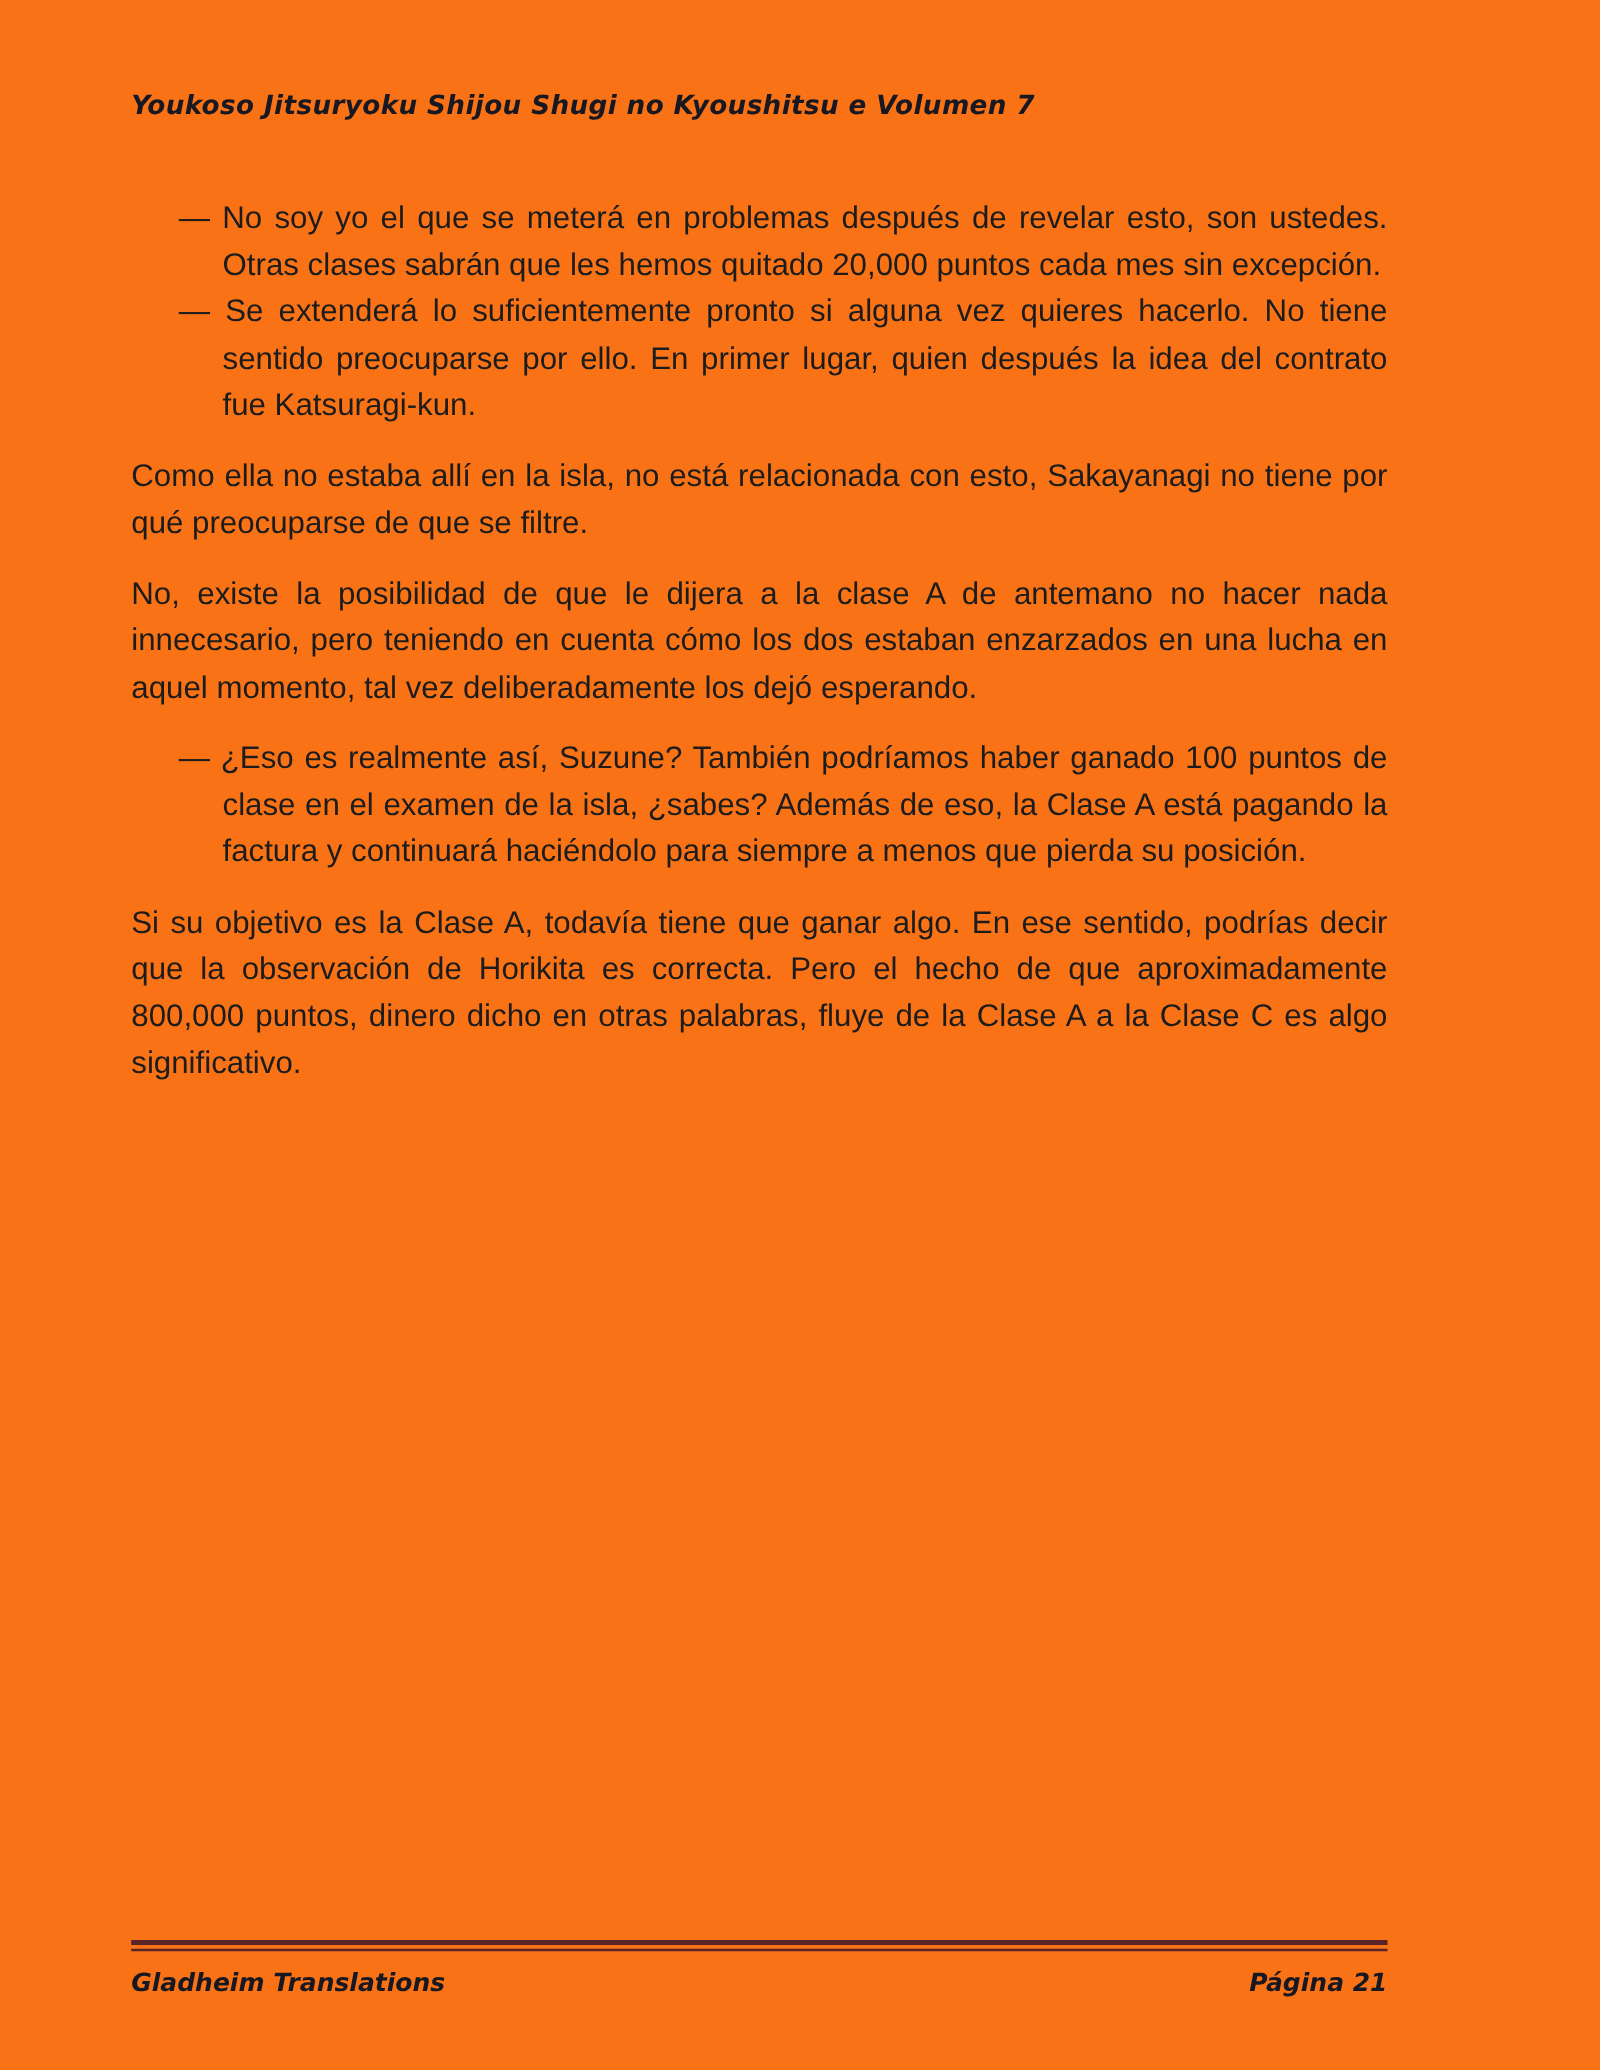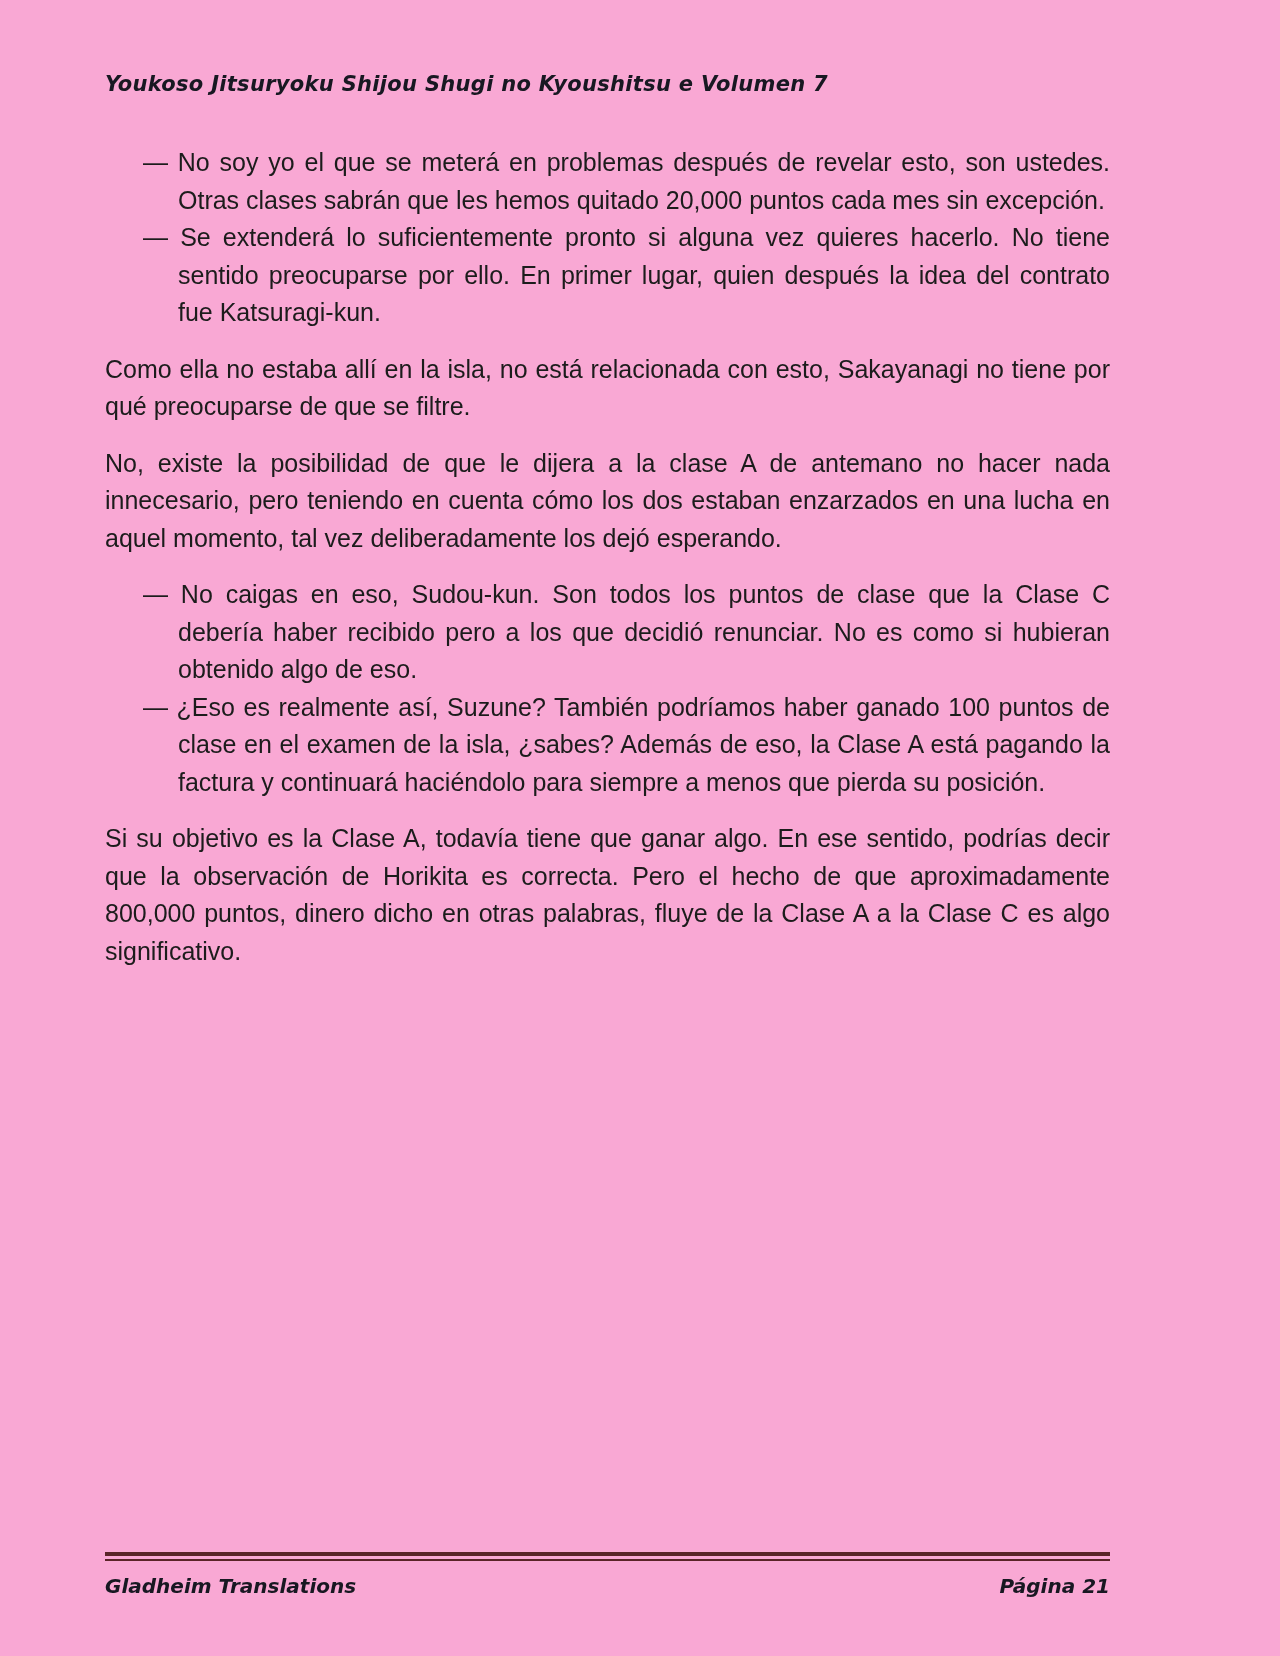--- a/index.html
+++ b/index.html
@@ -1,21 +1,21 @@
 <!DOCTYPE html>
 <html><head>
 <meta charset="utf-8">
 <style>
   * { margin: 0; padding: 0; box-sizing: border-box; }
   html, body { background: #ffffff; }
   .page {
     width: 1280px;
     min-height: 1656px;
     margin: 0 auto;
-    background: #f9a8d4;
+    background: #f97316;
     padding: 72px 170px 58px 105px;
     display: flex;
     flex-direction: column;
     font-family: "Liberation Sans", sans-serif;
     color: #1c1c1c;
   }
   .page-header {
     font-family: "DejaVu Sans", sans-serif;
     font-weight: bold;
     font-style: italic;
@@ -25,21 +25,21 @@
     margin-bottom: 48px;
     flex: 0 0 auto;
   }
   .doc-body {
     flex: 1 1 auto;
     font-size: 25px;
     line-height: 1.5;
     text-align: justify;
     color: #1c1c1c;
   }
-  .doc-body > :first-child { margin-top: 0; }
+  .doc-body > :first-child { margin-top: 12px; }
   p.para { margin: 19px 0; }
   .dialogue-group { margin: 19px 0; padding-left: 38px; }
   p.dialogue {
     padding-left: 35px;
     text-indent: -35px;
     text-align: justify;
     margin: 0;
   }
   .page-footer { flex: 0 0 auto; margin-top: 40px; }
   .footer-rule {
@@ -69,21 +69,20 @@
   </div>
 
   <div class="doc-body">
       <div class="dialogue-group">
         <p class="dialogue">— No soy yo el que se meterá en problemas después de revelar esto, son ustedes. Otras clases sabrán que les hemos quitado 20,000 puntos cada mes sin excepción.</p>
         <p class="dialogue">— Se extenderá lo suficientemente pronto si alguna vez quieres hacerlo. No tiene sentido preocuparse por ello. En primer lugar, quien después la idea del contrato fue Katsuragi-kun.</p>
       </div>
       <p class="para">Como ella no estaba allí en la isla, no está relacionada con esto, Sakayanagi no tiene por qué preocuparse de que se filtre.</p>
       <p class="para">No, existe la posibilidad de que le dijera a la clase A de antemano no hacer nada innecesario, pero teniendo en cuenta cómo los dos estaban enzarzados en una lucha en aquel momento, tal vez deliberadamente los dejó esperando.</p>
       <div class="dialogue-group">
-        <p class="dialogue">— No caigas en eso, Sudou-kun. Son todos los puntos de clase que la Clase C debería haber recibido pero a los que decidió renunciar. No es como si hubieran obtenido algo de eso.</p>
         <p class="dialogue">— ¿Eso es realmente así, Suzune? También podríamos haber ganado 100 puntos de clase en el examen de la isla, ¿sabes? Además de eso, la Clase A está pagando la factura y continuará haciéndolo para siempre a menos que pierda su posición.</p>
       </div>
       <p class="para">Si su objetivo es la Clase A, todavía tiene que ganar algo. En ese sentido, podrías decir que la observación de Horikita es correcta. Pero el hecho de que aproximadamente 800,000 puntos, dinero dicho en otras palabras, fluye de la Clase A a la Clase C es algo significativo.</p>
     </div>
 
   <div class="page-footer">
     <div class="footer-rule"></div>
     <div class="footer-row">
       <span>Gladheim Translations</span>
       <span>Página 21</span>

